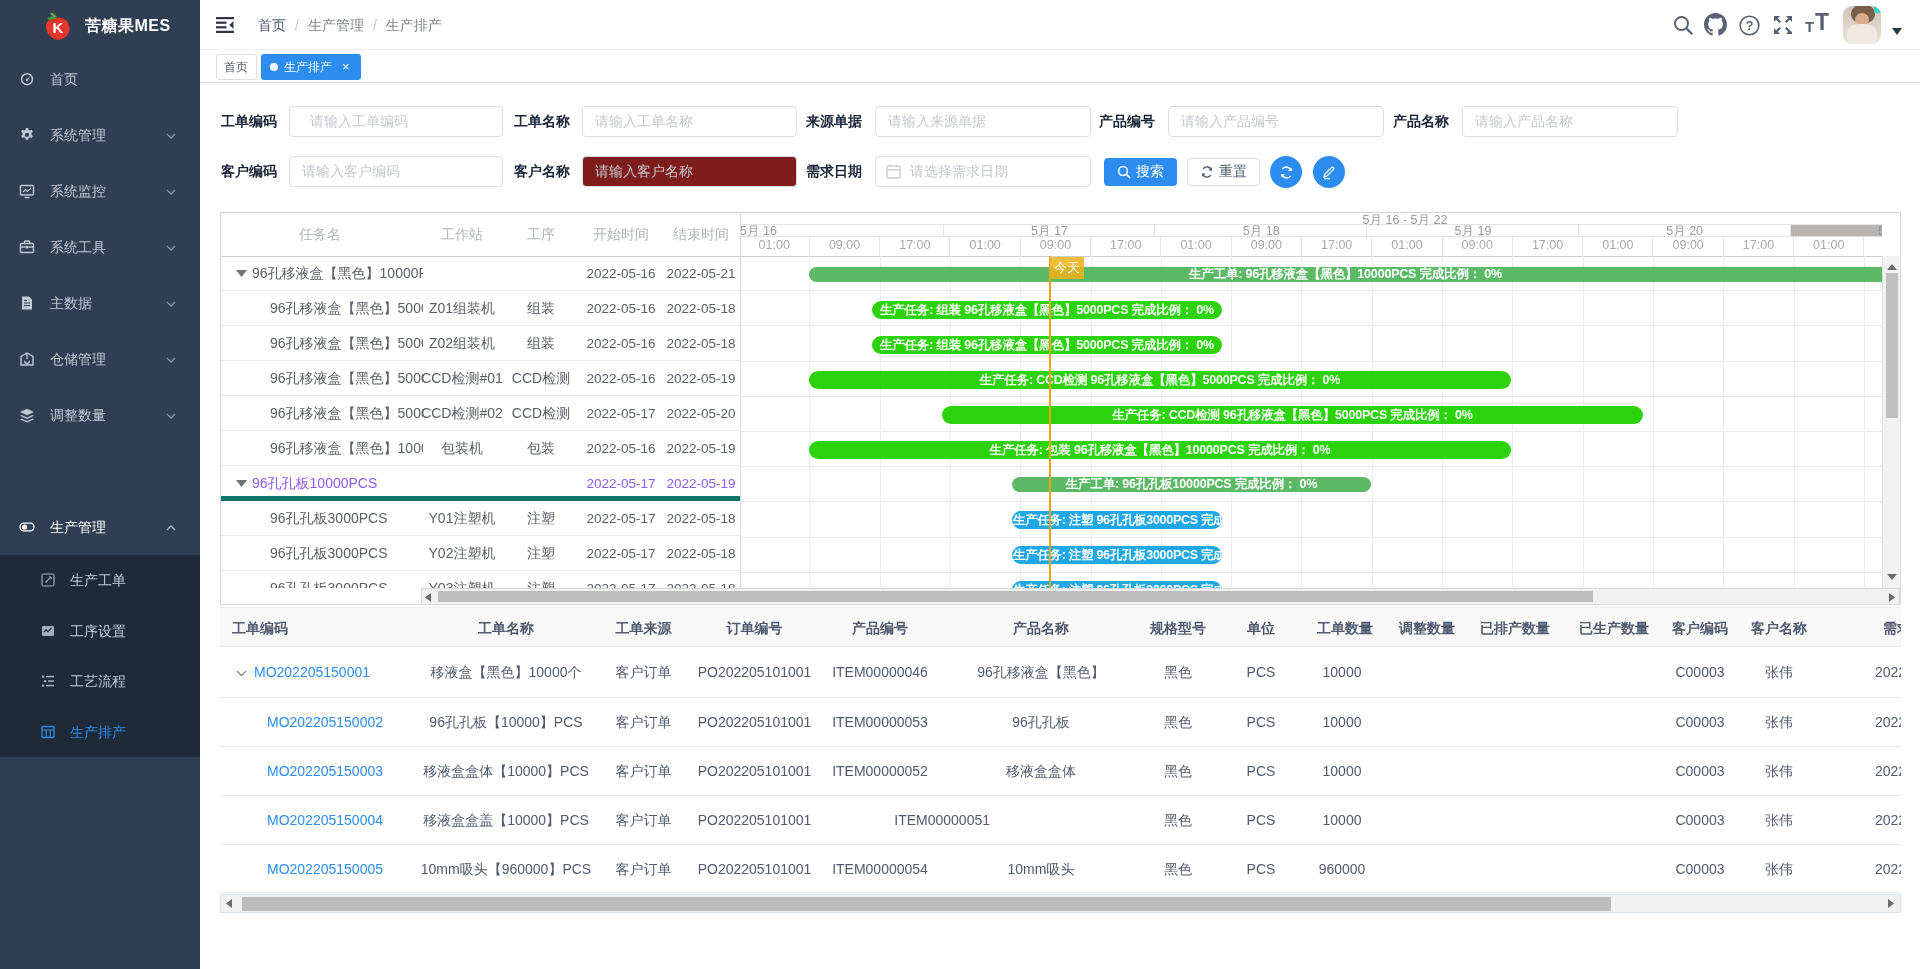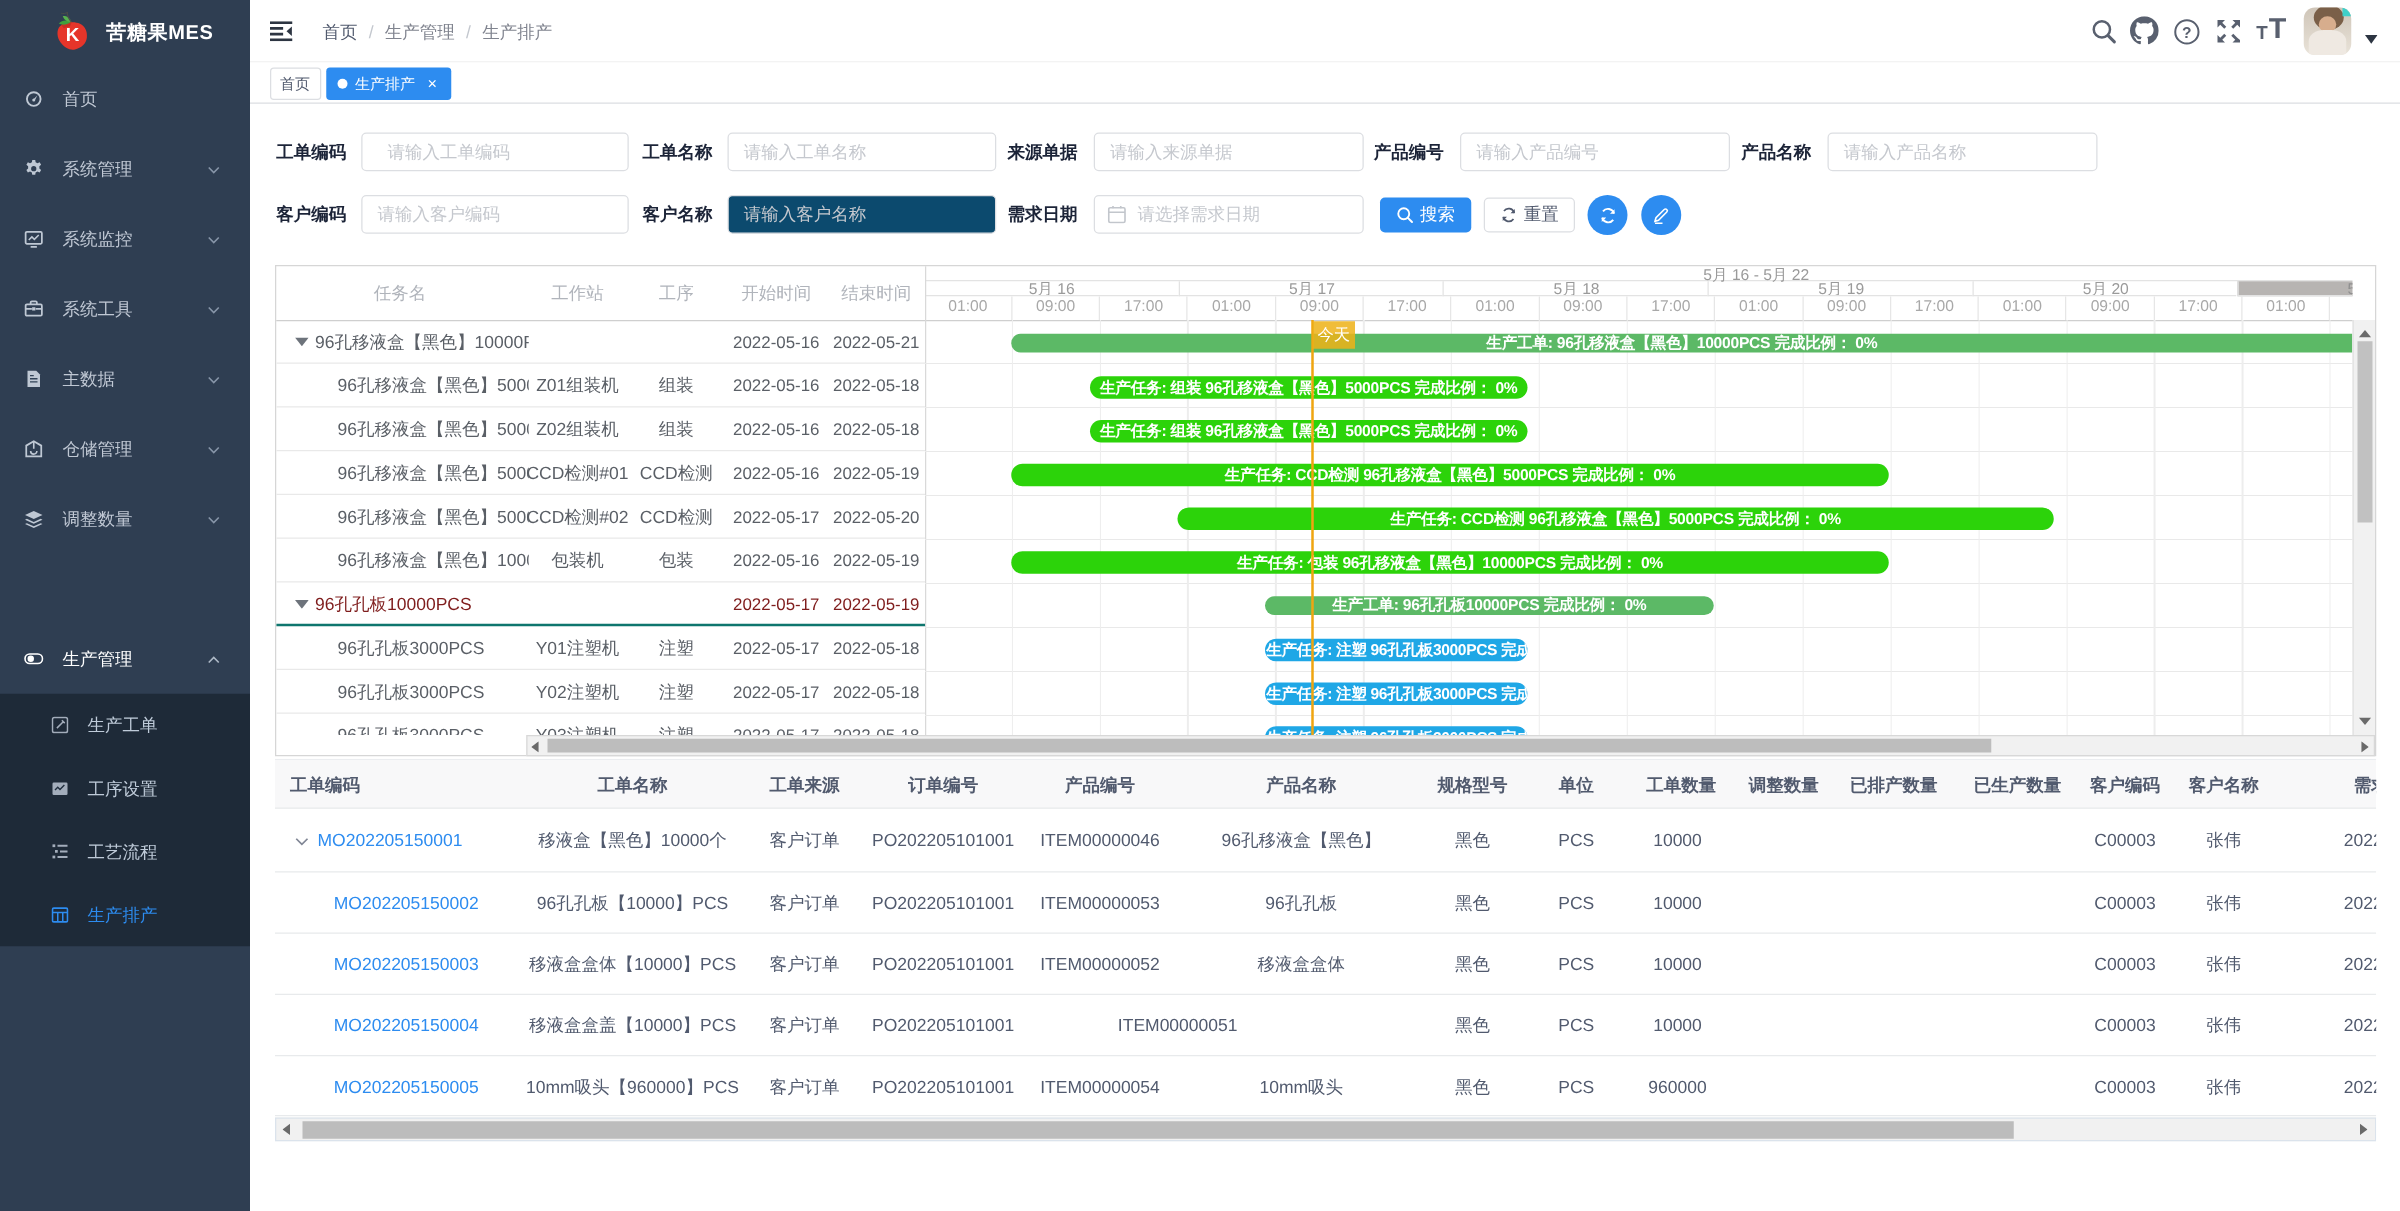--- a/index.html
+++ b/index.html
@@ -220,21 +220,21 @@
 <div style="position:absolute;height:31px;border:1px solid #dcdee2;border-radius:4px;background:#fff;font-size:14px;color:#c5c8ce;line-height:29px;padding-left:12px;white-space:nowrap;overflow:hidden;left:582px;top:106px;width:215px">请输入工单名称</div>
 <div style="position:absolute;font-size:14px;font-weight:bold;color:#1c2438;height:31px;line-height:31px;left:806px;top:106px">来源单据</div>
 <div style="position:absolute;height:31px;border:1px solid #dcdee2;border-radius:4px;background:#fff;font-size:14px;color:#c5c8ce;line-height:29px;padding-left:12px;white-space:nowrap;overflow:hidden;left:875px;top:106px;width:216px">请输入来源单据</div>
 <div style="position:absolute;font-size:14px;font-weight:bold;color:#1c2438;height:31px;line-height:31px;left:1099px;top:106px">产品编号</div>
 <div style="position:absolute;height:31px;border:1px solid #dcdee2;border-radius:4px;background:#fff;font-size:14px;color:#c5c8ce;line-height:29px;padding-left:12px;white-space:nowrap;overflow:hidden;left:1168px;top:106px;width:216px">请输入产品编号</div>
 <div style="position:absolute;font-size:14px;font-weight:bold;color:#1c2438;height:31px;line-height:31px;left:1393px;top:106px">产品名称</div>
 <div style="position:absolute;height:31px;border:1px solid #dcdee2;border-radius:4px;background:#fff;font-size:14px;color:#c5c8ce;line-height:29px;padding-left:12px;white-space:nowrap;overflow:hidden;left:1462px;top:106px;width:216px">请输入产品名称</div>
 <div style="position:absolute;font-size:14px;font-weight:bold;color:#1c2438;height:31px;line-height:31px;left:221px;top:156px">客户编码</div>
 <div style="position:absolute;height:31px;border:1px solid #dcdee2;border-radius:4px;background:#fff;font-size:14px;color:#c5c8ce;line-height:29px;padding-left:12px;white-space:nowrap;overflow:hidden;left:289px;top:156px;width:214px;padding-left:12px">请输入客户编码</div>
 <div style="position:absolute;font-size:14px;font-weight:bold;color:#1c2438;height:31px;line-height:31px;left:514px;top:156px">客户名称</div>
-<div style="position:absolute;height:31px;border:1px solid #dcdee2;border-radius:4px;background:#0c4a6e;font-size:14px;color:#c5c8ce;line-height:29px;padding-left:12px;white-space:nowrap;overflow:hidden;left:582px;top:156px;width:215px;padding-left:12px">请输入客户名称</div>
+<div style="position:absolute;height:31px;border:1px solid #dcdee2;border-radius:4px;background:#7f1d1d;font-size:14px;color:#c5c8ce;line-height:29px;padding-left:12px;white-space:nowrap;overflow:hidden;left:582px;top:156px;width:215px;padding-left:12px">请输入客户名称</div>
 <div style="position:absolute;font-size:14px;font-weight:bold;color:#1c2438;height:31px;line-height:31px;left:806px;top:156px">需求日期</div>
 <div style="position:absolute;height:31px;border:1px solid #dcdee2;border-radius:4px;background:#fff;font-size:14px;color:#c5c8ce;line-height:29px;padding-left:12px;white-space:nowrap;overflow:hidden;left:875px;top:156px;width:216px;padding-left:34px">请选择需求日期</div>
 <svg class="abs" style="left:886px;top:164px" width="15" height="15" viewBox="0 0 15 15">
     <rect x="1" y="2.2" width="13" height="11.8" rx="1.2" fill="none" stroke="#c2c6cc" stroke-width="1.3"></rect>
     <path d="M1 5.8 h13 M4.4 2.5 V0.8 M10.6 2.5 V0.8" stroke="#c2c6cc" stroke-width="1.3"></path>
   </svg>
 <div class="abs ctr" style="left:1104px;top:158px;width:73px;height:28px;background:#2d8cf0;border-radius:4px;color:#fff;font-size:14px">
 <svg width="14" height="14" viewBox="0 0 14 14" style="margin-right:5px">
       <circle cx="6" cy="6" r="4.4" fill="none" stroke="#fff" stroke-width="1.5"></circle>
       <path d="M9.3 9.3 L12.6 12.6" stroke="#fff" stroke-width="1.6" stroke-linecap="round"></path>
@@ -253,21 +253,21 @@
 <div class="abs ctr" style="left:1312.5px;top:156px;width:32px;height:32px;border-radius:50%;background:#2d8cf0">
 <svg width="15" height="15" viewBox="0 0 15 15">
       <path d="M3 12 L3.8 9.2 L10.4 2.6 a1.4 1.4 0 0 1 2 2 L5.8 11.2 Z" fill="none" stroke="#fff" stroke-width="1.3"></path>
       <path d="M3 13.6 h6" stroke="#fff" stroke-width="1.3"></path>
     </svg>
   </div>
 <div class="abs" style="left:220px;top:212px;width:1681px;height:393px;border:1px solid #d6d6d6;background:#fff">
 <div class="abs" style="left:519px;top:0;width:1142px;height:11.5px;border-bottom:1px solid #e3e3e3"></div>
 <div class="abs" style="left:1104px;top:-1.5px;width:160px;text-align:center;font-size:12.5px;color:#9a9a9a">5月 16 - 5月 22</div>
 <div class="abs" style="left:519px;top:11.5px;width:202.70000000000005px;height:12.5px;border-bottom:1px solid #e3e3e3;overflow:hidden">
-<div style="position:absolute;left:0;top:-1.5px;width:202.70000000000005px;text-align:center;font-size:12.5px;color:#9a9a9a">5月 16</div>
+<div style="position:absolute;left:0;top:-1.5px;width:202.70000000000005px;text-align:left;font-size:12.5px;color:#9a9a9a">5月 16</div>
 </div>
 <div class="abs" style="left:721.7px;top:11.5px;width:211.69999999999993px;height:12.5px;border-left:1px solid #e3e3e3;border-bottom:1px solid #e3e3e3;overflow:hidden">
 <div style="position:absolute;left:0;top:-1.5px;width:211.69999999999993px;text-align:center;font-size:12.5px;color:#9a9a9a">5月 17</div>
 </div>
 <div class="abs" style="left:933.4px;top:11.5px;width:211.69999999999993px;height:12.5px;border-left:1px solid #e3e3e3;border-bottom:1px solid #e3e3e3;overflow:hidden">
 <div style="position:absolute;left:0;top:-1.5px;width:211.69999999999993px;text-align:center;font-size:12.5px;color:#9a9a9a">5月 18</div>
 </div>
 <div class="abs" style="left:1145.1px;top:11.5px;width:211.70000000000005px;height:12.5px;border-left:1px solid #e3e3e3;border-bottom:1px solid #e3e3e3;overflow:hidden">
 <div style="position:absolute;left:0;top:-1.5px;width:211.70000000000005px;text-align:center;font-size:12.5px;color:#9a9a9a">5月 19</div>
 </div>
@@ -340,21 +340,21 @@
 <div class="abs" style="left:355px;top:0;width:90px;height:35px;line-height:35px;text-align:center;font-size:13.5px">2022-05-17</div>
 <div class="abs" style="left:435px;top:0;width:90px;height:35px;line-height:35px;text-align:center;font-size:13.5px">2022-05-20</div>
 </div>
 <div class="abs" style="left:0;top:175.2px;width:519px;height:35px;border-bottom:1px solid #e9e9e9;font-size:14px;color:#5a5f66">
 <div class="abs" style="left:49px;top:0;width:153px;height:35px;line-height:35px;white-space:nowrap;overflow:hidden">96孔移液盒【黑色】10000</div>
 <div class="abs" style="left:181px;top:0;width:120px;height:35px;line-height:35px;text-align:center;white-space:nowrap">包装机</div>
 <div class="abs" style="left:270px;top:0;width:100px;height:35px;line-height:35px;text-align:center;white-space:nowrap">包装</div>
 <div class="abs" style="left:355px;top:0;width:90px;height:35px;line-height:35px;text-align:center;font-size:13.5px">2022-05-16</div>
 <div class="abs" style="left:435px;top:0;width:90px;height:35px;line-height:35px;text-align:center;font-size:13.5px">2022-05-19</div>
 </div>
-<div class="abs" style="left:0;top:210.2px;width:519px;height:35px;border-bottom:2px solid #0f766e;font-size:14px;color:#7f1d1d">
+<div class="abs" style="left:0;top:210.2px;width:519px;height:35px;border-bottom:5px solid #0f766e;font-size:14px;color:#8b5cf6">
 <svg class="abs" style="left:15px;top:14.5px" width="11" height="7" viewBox="0 0 11 7">
           <path d="M0 0 h11 L5.5 7 Z" fill="#6d737b"></path>
         </svg>
 <div class="abs" style="left:31px;top:0;width:171px;height:35px;line-height:35px;white-space:nowrap;overflow:hidden">96孔孔板10000PCS</div>
 <div class="abs" style="left:355px;top:0;width:90px;height:35px;line-height:35px;text-align:center;font-size:13.5px">2022-05-17</div>
 <div class="abs" style="left:435px;top:0;width:90px;height:35px;line-height:35px;text-align:center;font-size:13.5px">2022-05-19</div>
 </div>
 <div class="abs" style="left:0;top:245.2px;width:519px;height:35px;border-bottom:1px solid #e9e9e9;font-size:14px;color:#5a5f66">
 <div class="abs" style="left:49px;top:0;width:153px;height:35px;line-height:35px;white-space:nowrap;overflow:hidden">96孔孔板3000PCS</div>
 <div class="abs" style="left:181px;top:0;width:120px;height:35px;line-height:35px;text-align:center;white-space:nowrap">Y01注塑机</div>

